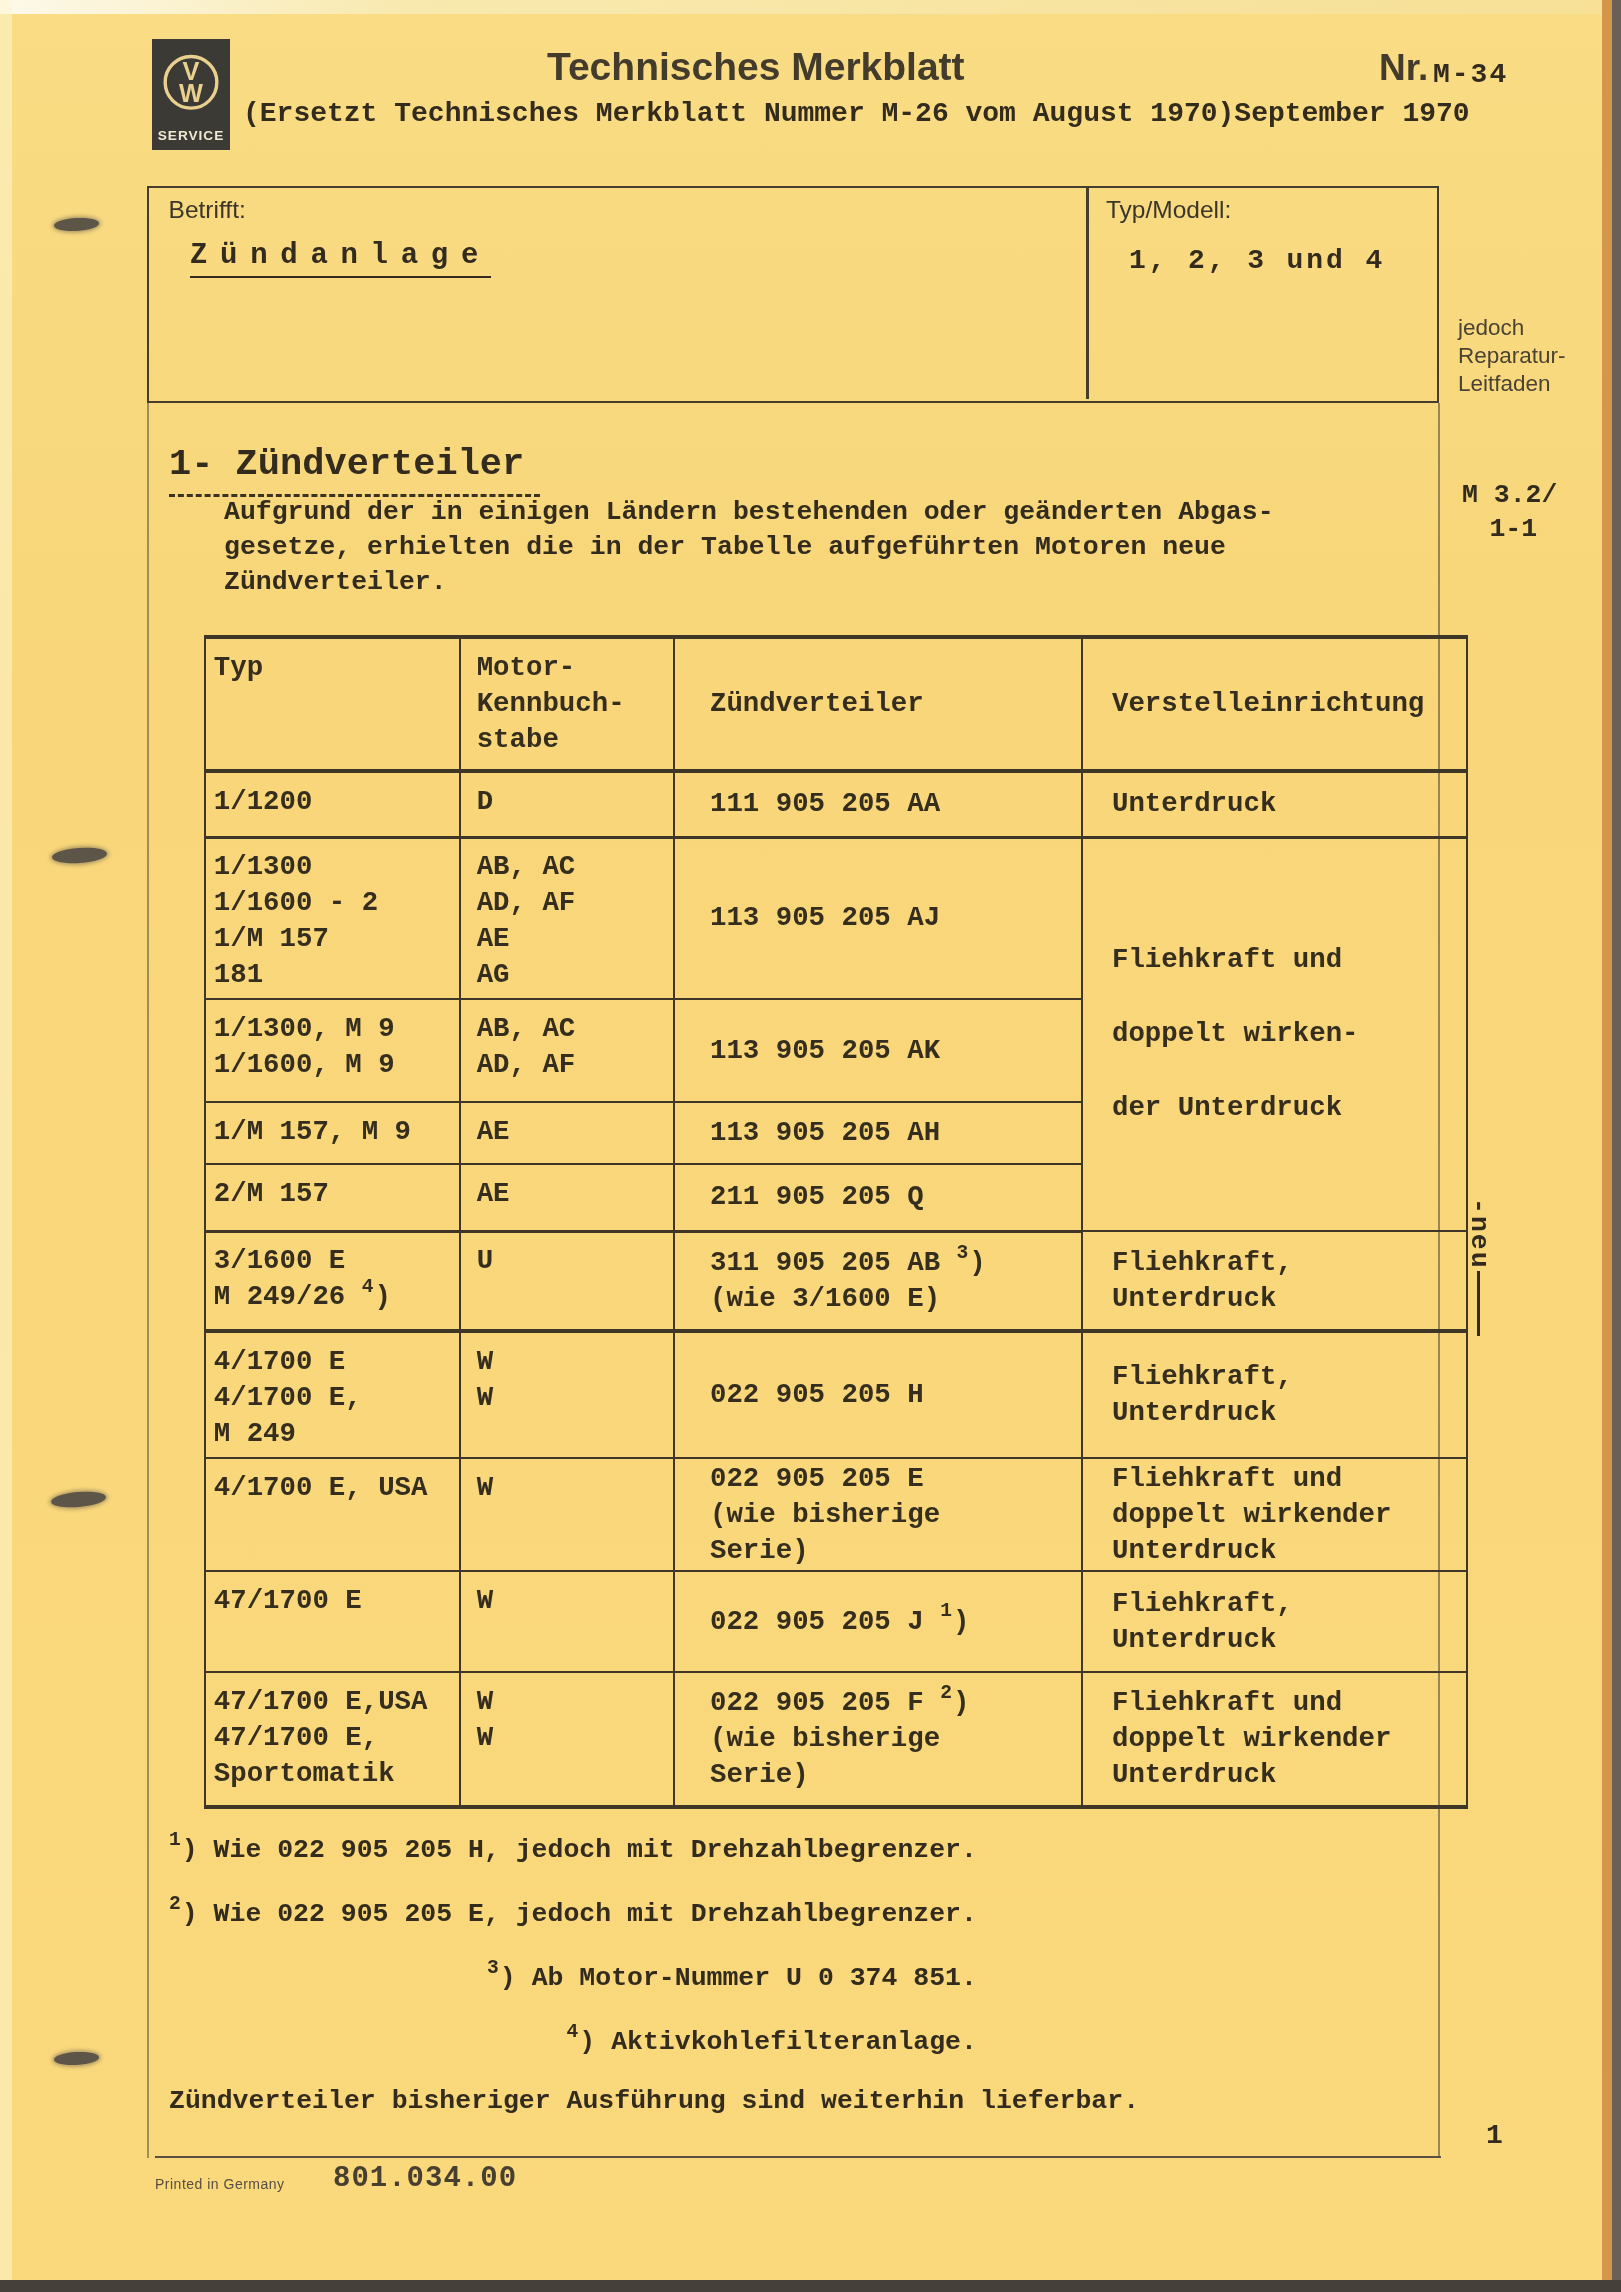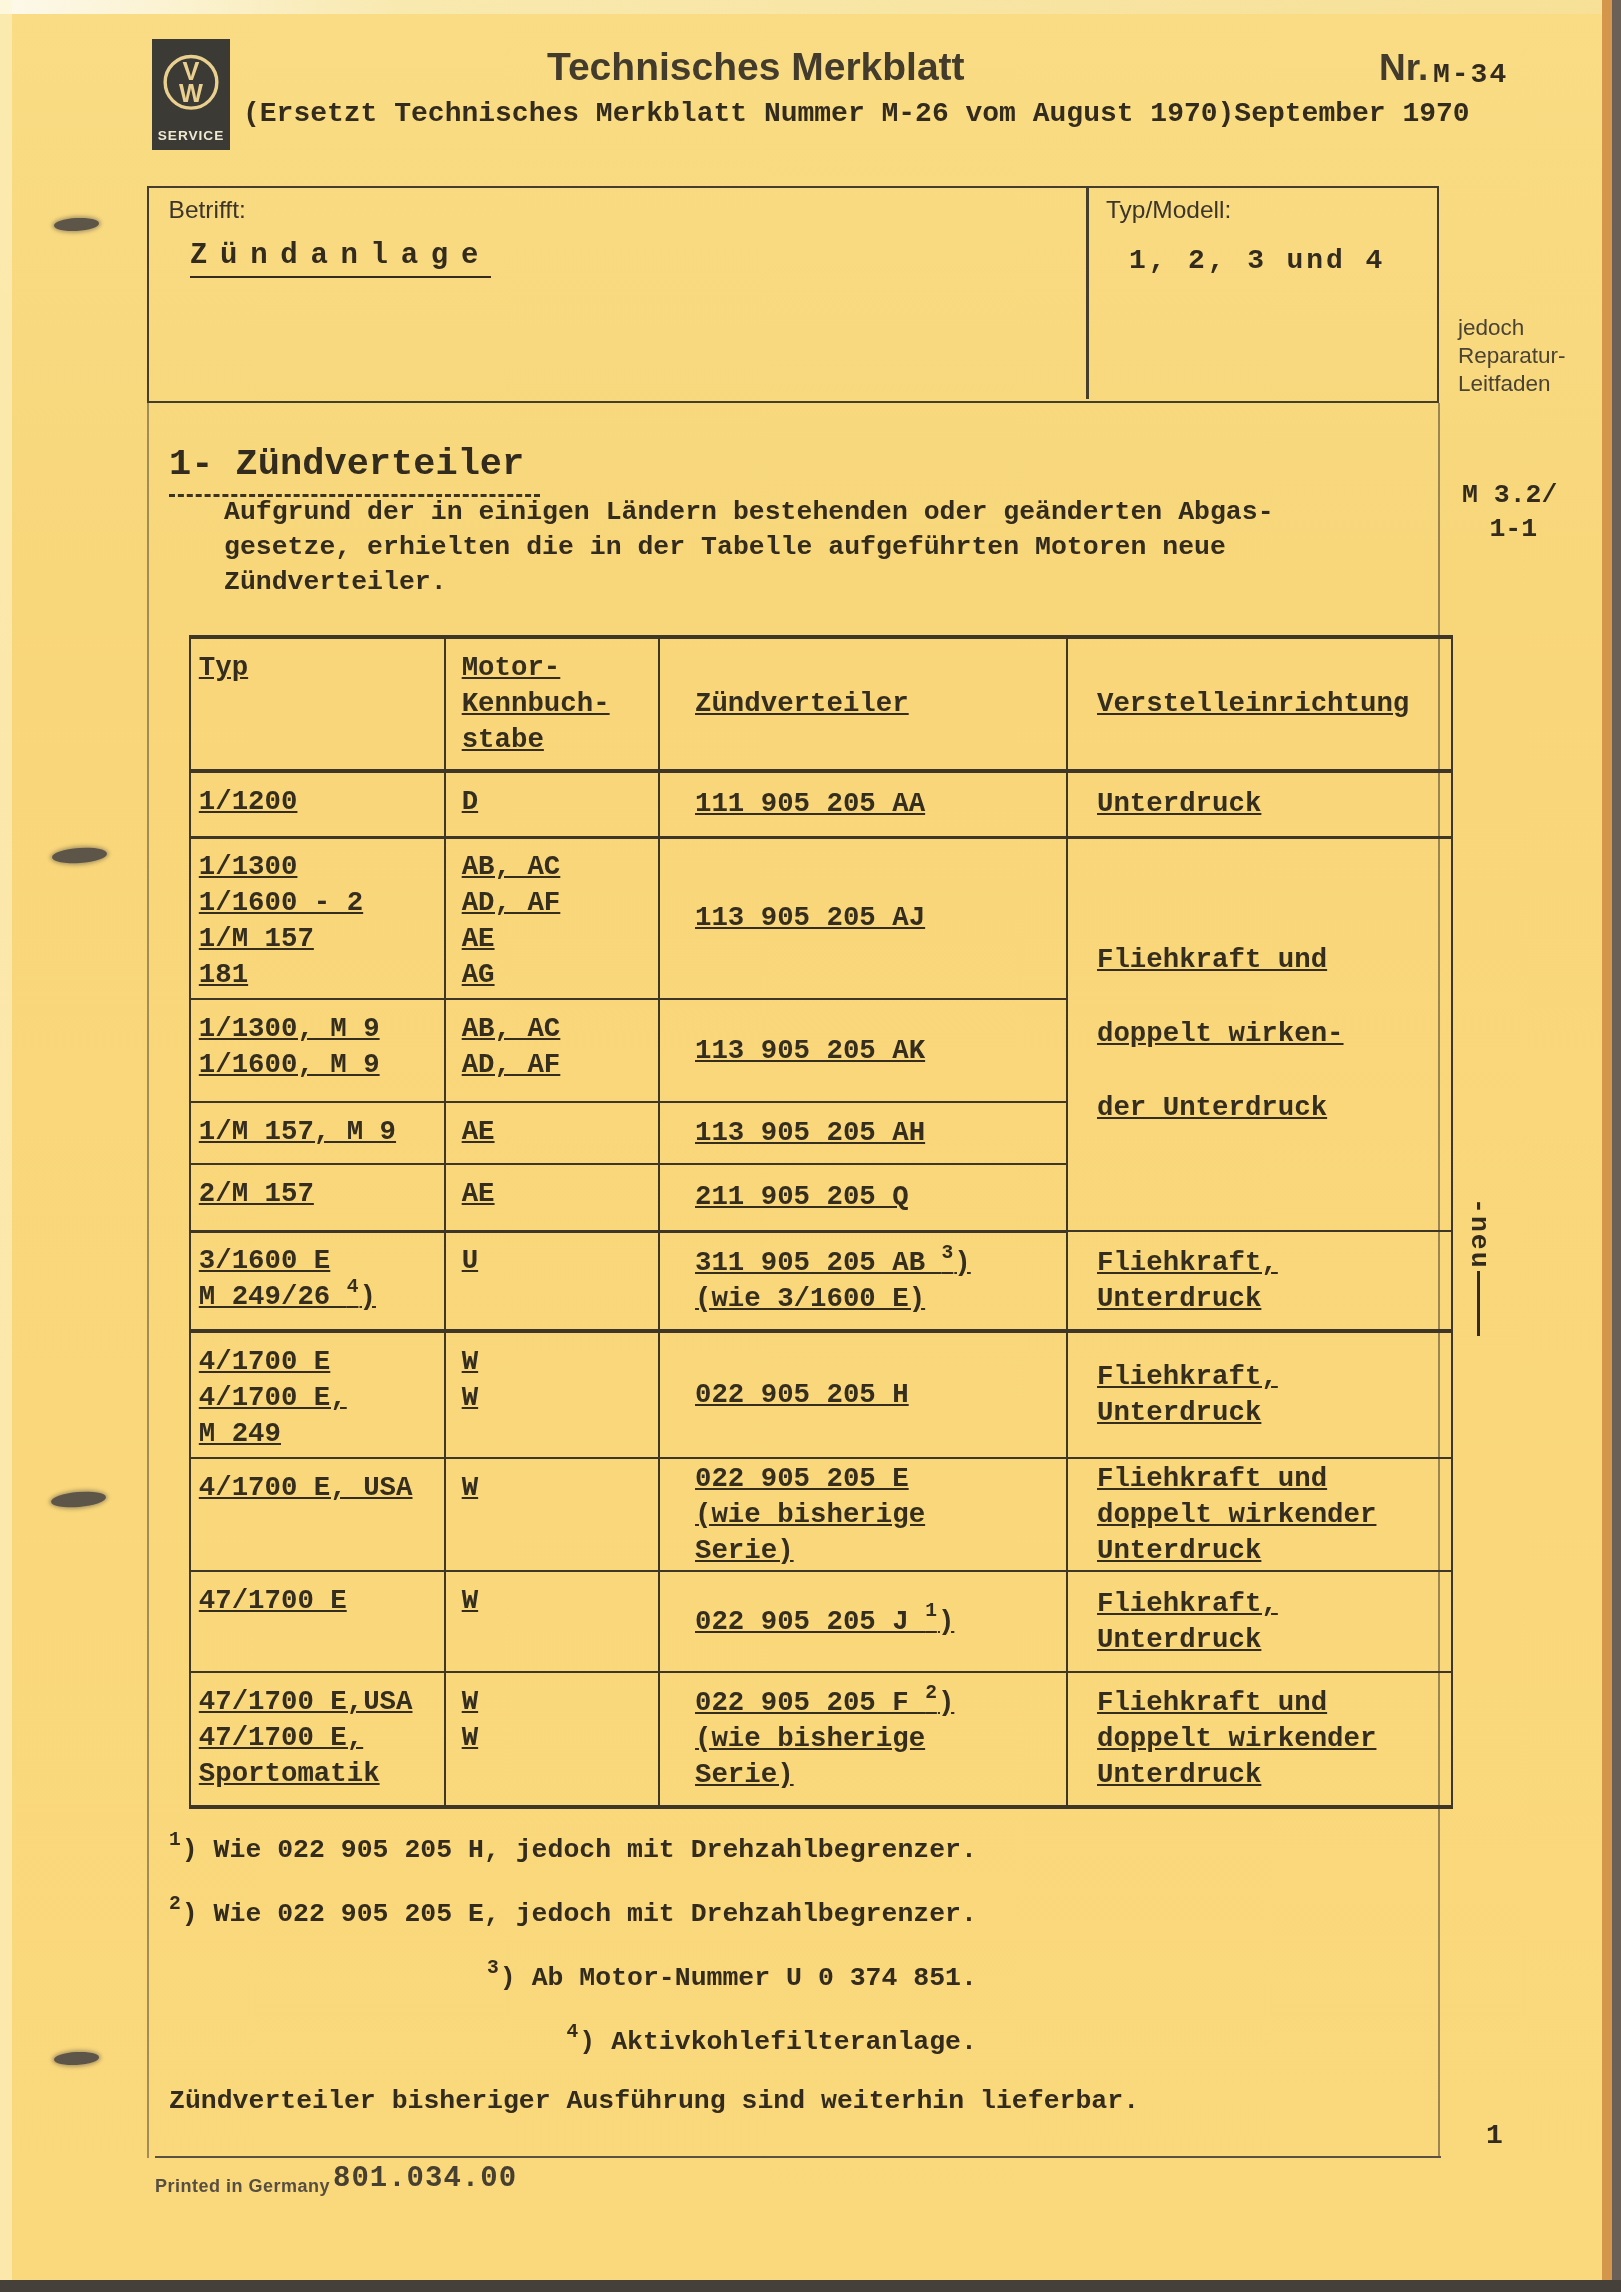--- a/index.html
+++ b/index.html
@@ -50,24 +50,24 @@
   .neu-dash{display:inline-block;width:65px;border-top:3.9px solid #332c1e;vertical-align:middle;margin-left:1px;}
   
   .rule-left{left:147px;top:403px;width:2px;height:1755px;background:rgba(90,79,58,.55);}
   .rule-right{left:1438px;top:403px;width:2px;height:1755px;background:rgba(90,79,58,.6);}
   .footer-rule{left:155px;top:2156px;width:1286px;height:2px;background:#5a5143;}
   
   .section-heading{left:169px;top:443px;font-size:37px;font-weight:700;
     border-bottom:3.9px dashed #3a3222;padding:0 15.7px 8.8px 0;}
   .paragraph{left:224px;top:495px;font-size:26.5px;font-weight:700;line-height:35px;white-space:nowrap;}
   
-  #vtable{position:absolute;left:189px;top:635px;width:1261px;border-collapse:collapse;table-layout:fixed;
+  #vtable{position:absolute;left:204px;top:635px;width:1261px;border-collapse:collapse;table-layout:fixed;
     border-top:4.9px solid #3e3626;border-bottom:4.9px solid #3e3626;
     border-left:2.9px solid #3e3626;border-right:2.9px solid #3e3626;
-    font-size:27.4px;font-weight:700;color:#352e1f;text-decoration:underline;}
+    font-size:27.4px;font-weight:700;color:#352e1f;}
   #vtable th,#vtable td{border-left:2.9px solid #3e3626;box-sizing:border-box;
     font-weight:700;text-align:left;overflow:visible;}
   #vtable th:first-child,#vtable td:first-child{border-left:none;}
   #vtable th{vertical-align:middle;line-height:36px;border-bottom:4.9px solid #3e3626;}
   #vtable td{line-height:36px;}
   .col1{width:255px;}.col2{width:214px;}.col3{width:408px;}.col4{width:385px;}
   #vtable .c1{padding-left:7.8px;vertical-align:top;padding-top:10.8px;}
   #vtable .c2{padding-left:15.7px;vertical-align:top;padding-top:10.8px;}
   #vtable .c3{padding-left:35px;vertical-align:middle;}
   #vtable .c4{padding-left:29px;vertical-align:middle;}
@@ -83,21 +83,21 @@
   .r7 td,.r8 td,.r9 td{border-bottom:2.9px solid #3e3626;}
   .spread{line-height:74px !important;}
   sup.fnref{font-size:19.6px;position:relative;top:-2px;vertical-align:super;line-height:0;margin-right:1px;}
   
   .footnotes{left:169px;top:1835px;font-size:26.5px;font-weight:700;text-align:right;}
   .footnote{height:64px;white-space:nowrap;}
   .closing-note{left:169px;top:2086px;font-size:26.5px;font-weight:700;white-space:nowrap;}
   
   .page-number{left:1486px;top:2120px;font-size:28px;font-weight:700;}
   .printed-label{left:155px;top:2176px;font-family:"Liberation Sans","DejaVu Sans",sans-serif;
-    font-size:18px;color:#564e40;letter-spacing:0.5px;font-weight:bold;}
+    font-size:14px;color:#564e40;letter-spacing:0.5px;}
   .print-code{left:333px;top:2162px;font-size:29px;font-weight:700;letter-spacing:1px;color:#473f30;}
 </style>
 </head>
 <body>
 
 <div id="page">
 
   <div class="abs edge-top"></div>
   <div class="abs edge-left"></div>
   <div class="abs edge-amber"></div>

